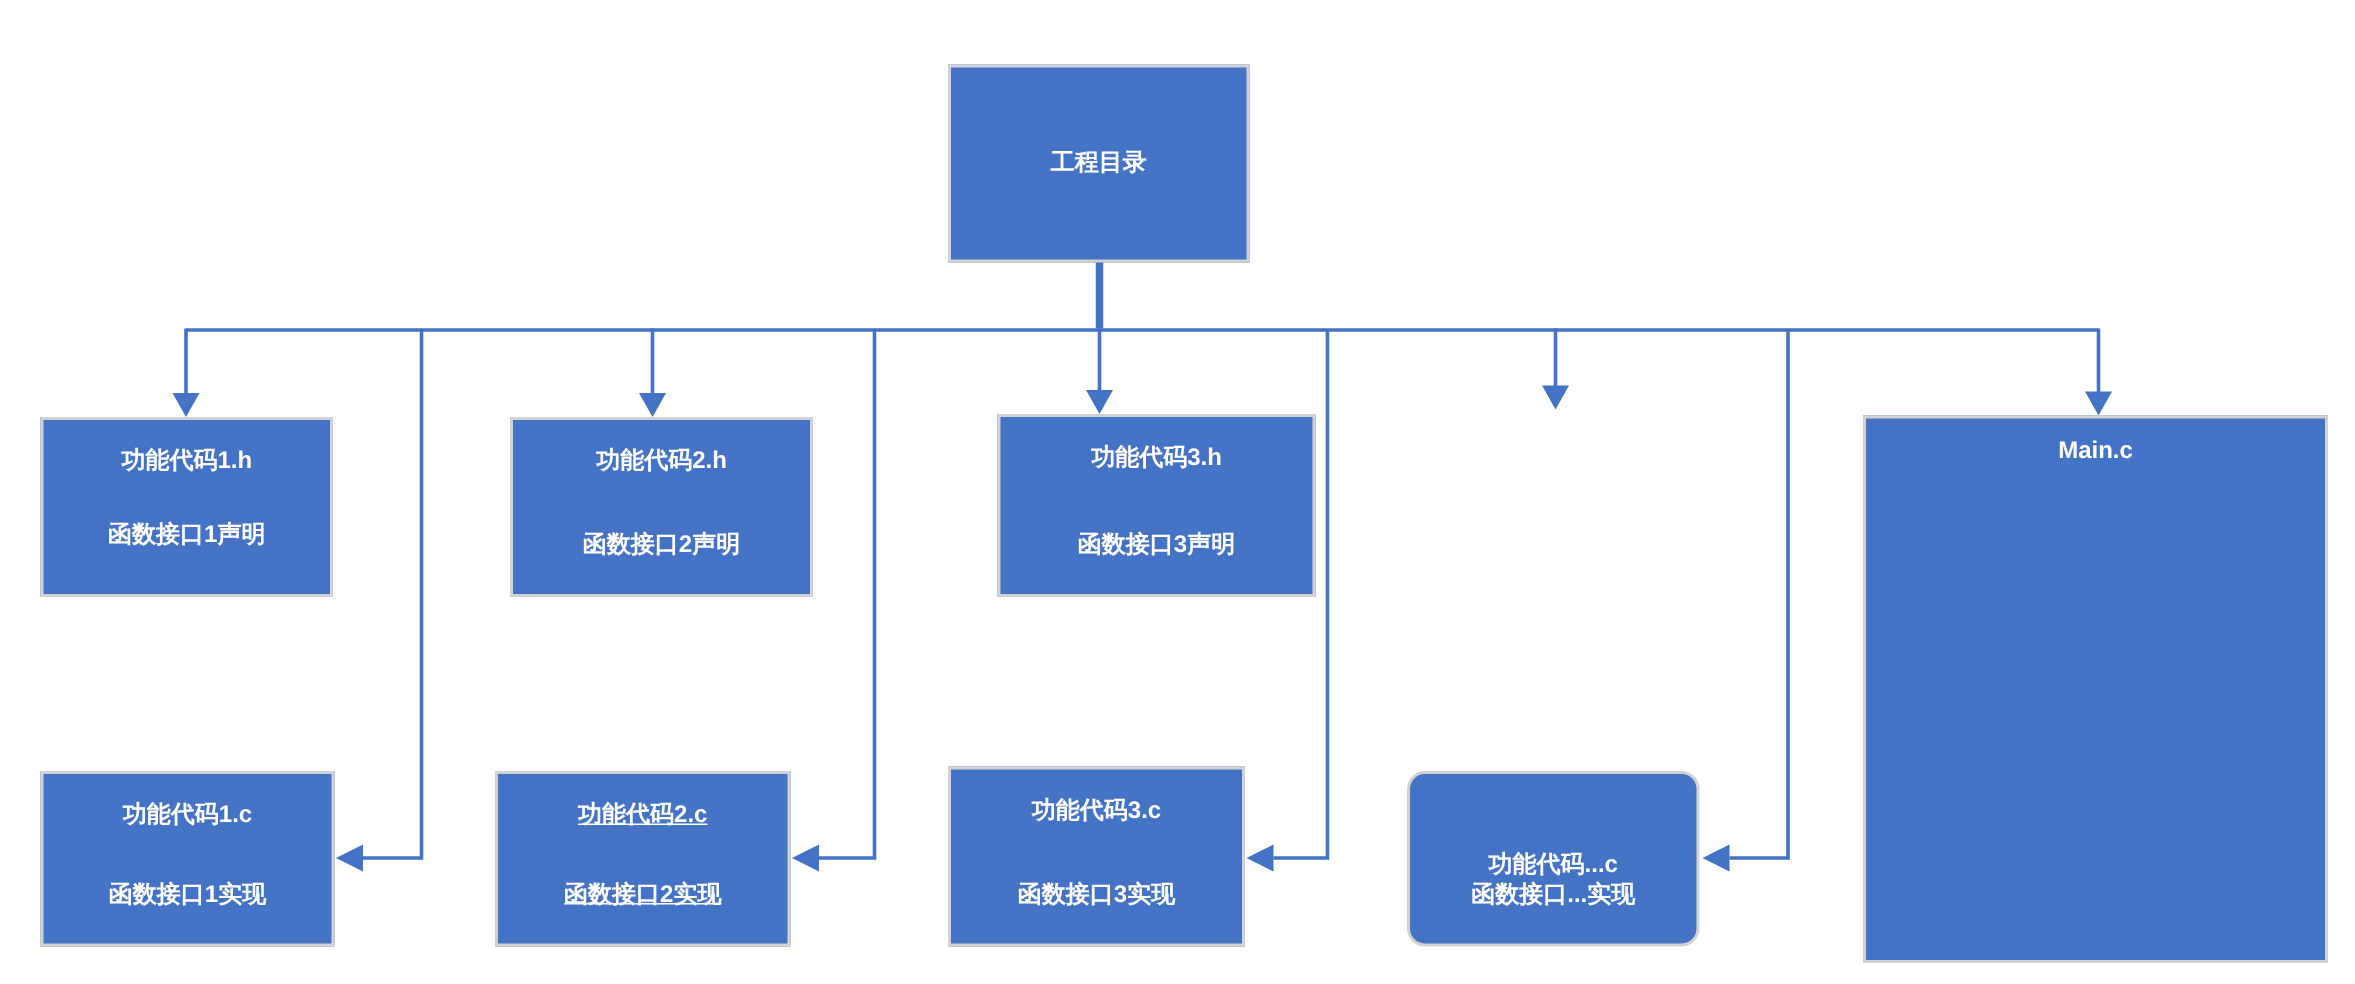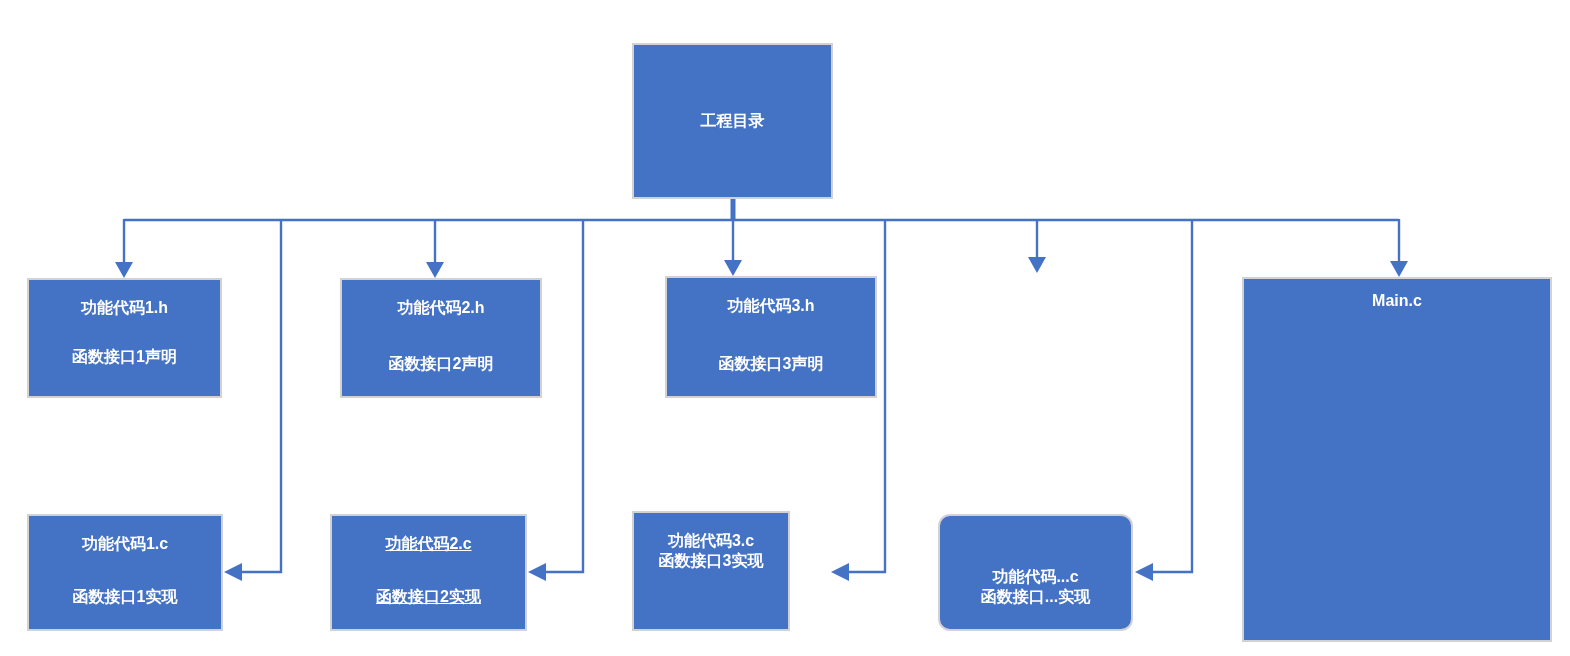--- a/index.html
+++ b/index.html
@@ -23,30 +23,30 @@
     position:absolute;
     background:var(--box-fill);
     border:2px solid var(--box-border);
     color:var(--text);
     display:flex;flex-direction:column;align-items:center;
     font-weight:700;font-size:16px;line-height:20px;
     text-align:center;
   }
   .node .line{display:block;width:100%;}
   
-  .n-root{left:632px;top:43px;width:201px;height:156px;justify-content:center;}
+  .n-root{left:632px;top:43px;width:201px;height:132px;justify-content:center;}
   
   .n-h1{left:27px; top:278px;width:195px;height:120px;justify-content:space-between;padding:18px 6px 29px;}
   .n-h2{left:340px;top:278px;width:202px;height:120px;justify-content:space-between;padding:18px 6px 22px;}
   .n-h3{left:633px;top:276px;width:212px;height:122px;justify-content:space-between;padding:18px 6px 22px;margin-left:32px;}
   .n-h4{left:938px;top:273px;width:196px;height:125px;justify-content:space-between;padding:5px 6px 13px;}
   
   .n-c1{left:27px; top:514px;width:196px;height:117px;justify-content:space-between;padding:18px 6px 22px;}
   .n-c2{left:330px;top:514px;width:197px;height:117px;justify-content:space-between;padding:18px 6px 22px;text-decoration:underline;}
-  .n-c3{left:632px;top:511px;width:158px;height:120px;padding:18px 6px 22px;}
+  .n-c3{left:632px;top:511px;width:198px;height:120px;justify-content:space-between;padding:18px 6px 22px;}
   .n-c4{left:938px;top:514px;width:195px;height:117px;justify-content:flex-end;padding:18px 6px 22px;border-radius:12px;}
   
   .n-main{left:1242px;top:277px;width:310px;height:365px;justify-content:flex-start;padding-top:12px;}
   .n-main .includes{margin-top:55px;font-size:15.5px;line-height:28px;}
 </style>
 </head>
 <body>
 
 <div class="canvas">
 

